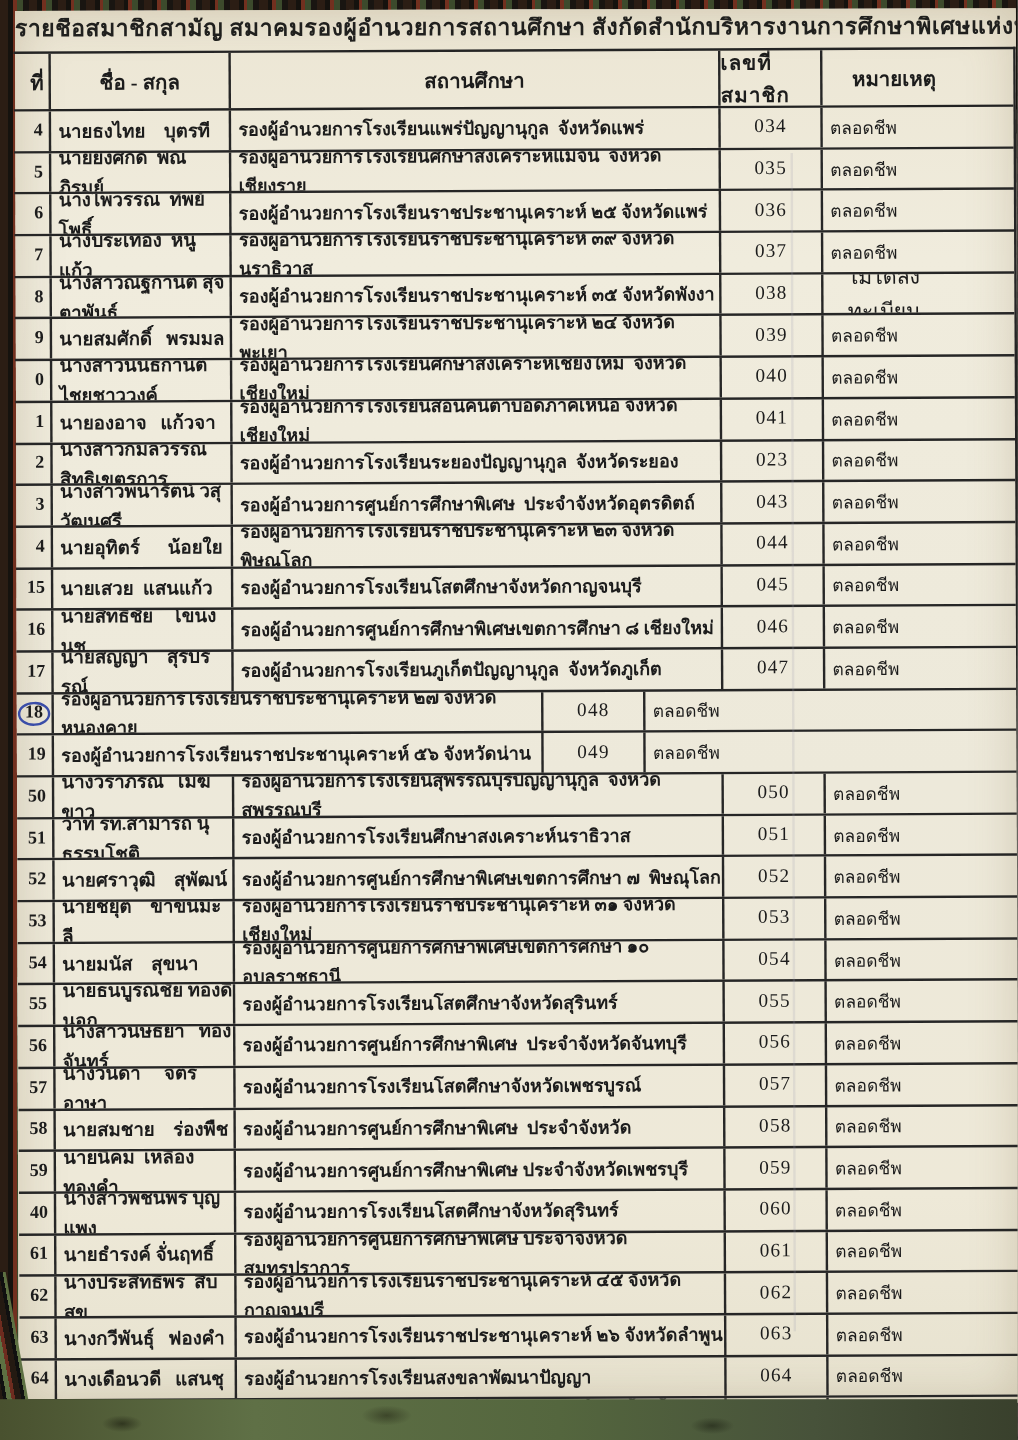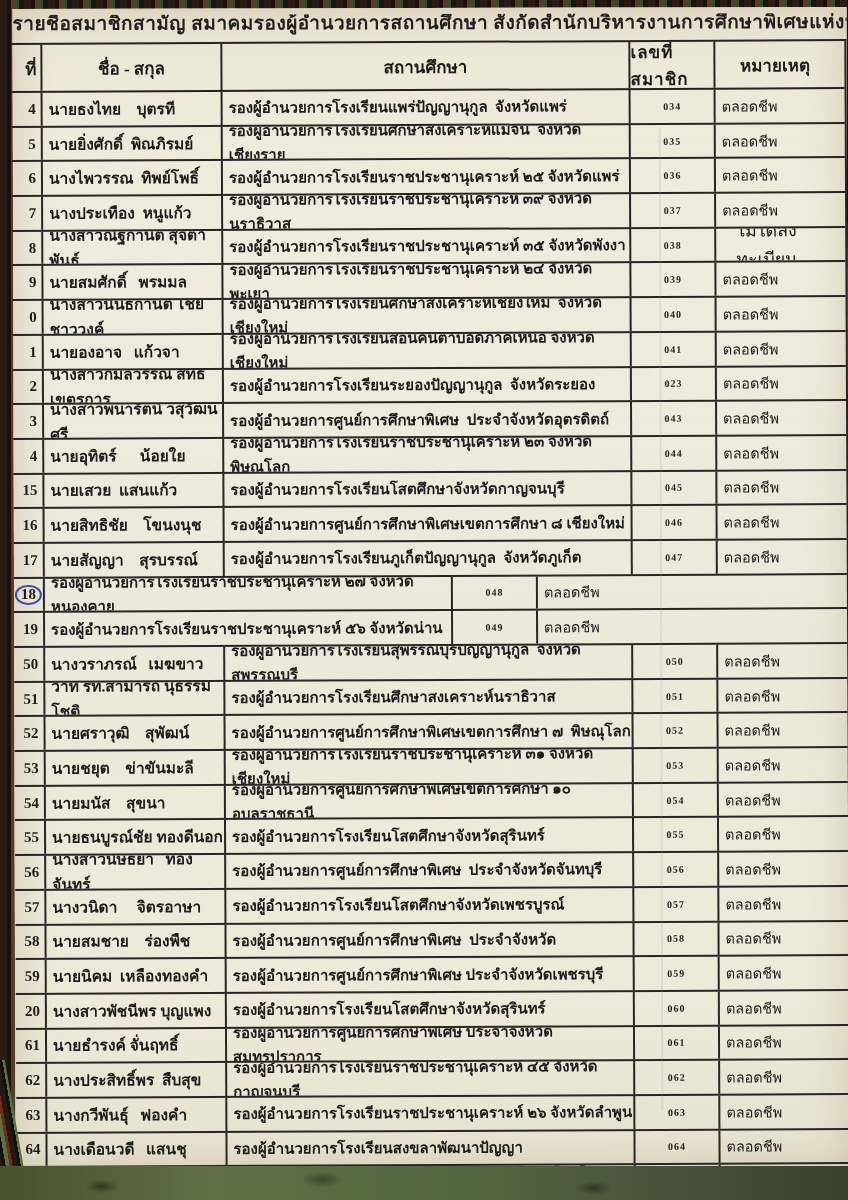--- a/index.html
+++ b/index.html
@@ -52,23 +52,23 @@
     position:absolute;left:0;top:33px;width:833px;
     border-top:2px solid #242424;border-right:2px solid #242424;border-bottom:3px solid #242424;
     transform:rotate(-0.12deg);
     color:#1c1c1c;
   }
   .row{display:flex;height:32.7px;border-bottom:2px solid #262626;}
   .row.header{height:46px;border-bottom:2.5px solid #222;}
   .c{border-right:2px solid #262626;display:flex;align-items:center;box-sizing:border-box;overflow:hidden;}
   .c:last-child{border-right:none;}
   .c.no  {width:31px;justify-content:flex-end;padding-right:5px;font-size:15px;font-weight:600;}
-  .c.name{width:180px;padding-left:6px;font-size:15.5px;font-weight:bold;white-space:pre-wrap;}
+  .c.name{width:150px;padding-left:6px;font-size:15.5px;font-weight:bold;white-space:pre-wrap;}
   .c.inst{width:408px;padding-left:6px;font-size:15px;font-weight:bold;white-space:pre-wrap;}
-  .c.mem {width:85px;justify-content:center;font-size:10px;font-weight:700;letter-spacing:1px;font-family:"Liberation Serif",serif;}
+  .c.mem {width:85px;justify-content:center;font-size:16px;font-weight:400;letter-spacing:1px;font-family:"Liberation Serif",serif;}
   .c.rem {width:119px;padding-left:6px;font-size:14.5px;font-weight:normal;}
   .row.header .c{justify-content:center;padding:0;font-size:17px;font-weight:bold;}
   .row.header .c.no{justify-content:flex-end;padding-right:4px;}
   .rem.small{font-size:18px;letter-spacing:-.2px;padding-left:20px;}
   .circled{
     display:inline-block;border:2px solid #3a4da8;border-radius:50%;
     padding:0 4px 1px 4px;margin-right:-4px;line-height:1.05;
   }
   
   .scanline{position:absolute;top:120px;bottom:60px;left:646px;width:2px;background:rgba(150,150,170,.18);}
@@ -345,21 +345,21 @@
             <span>59</span>
           </div>
     <div class="c name">นายนิคม  เหลืองทองคำ</div>
     <div class="c inst">รองผู้อำนวยการศูนย์การศึกษาพิเศษ ประจำจังหวัดเพชรบุรี</div>
     <div class="c mem">059</div>
     <div class="c rem">ตลอดชีพ</div>
   </div>
 
   <div class="row">
     <div class="c no">
-            <span>20</span>
+            <span>40</span>
           </div>
     <div class="c name">นางสาวพัชนีพร บุญแพง</div>
     <div class="c inst">รองผู้อำนวยการโรงเรียนโสตศึกษาจังหวัดสุรินทร์</div>
     <div class="c mem">060</div>
     <div class="c rem">ตลอดชีพ</div>
   </div>
 
   <div class="row">
     <div class="c no">
             <span>61</span>

